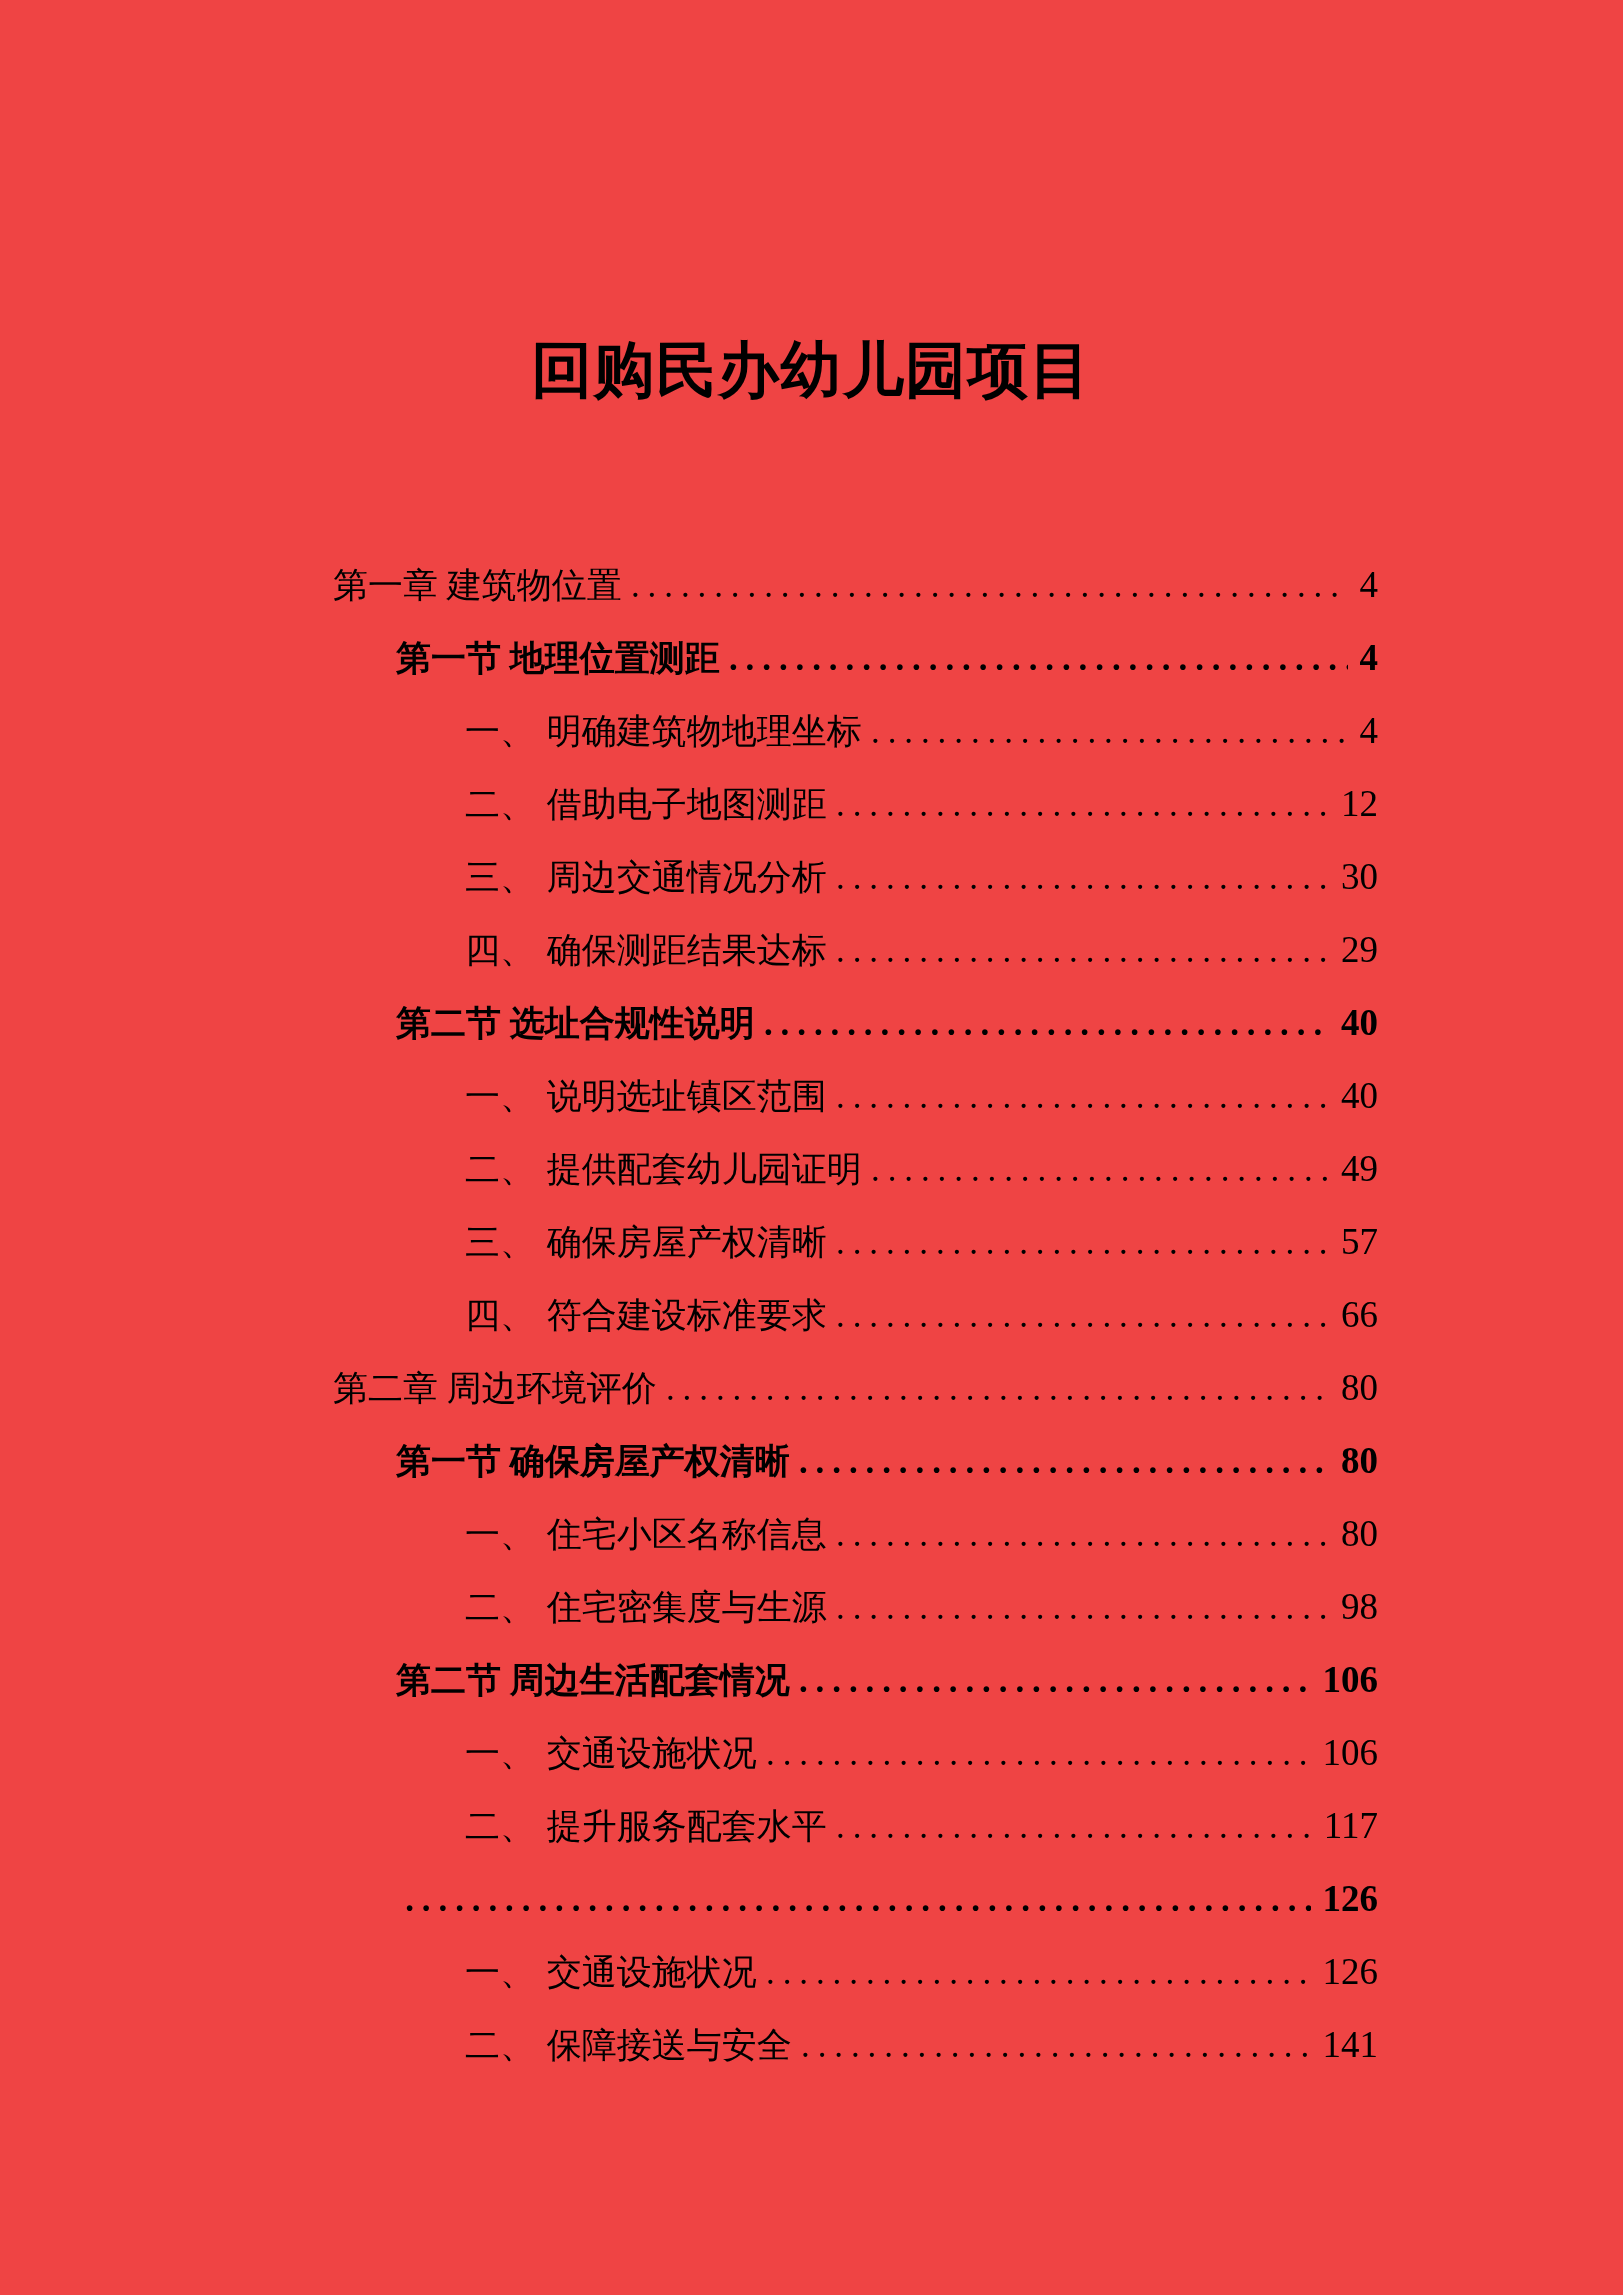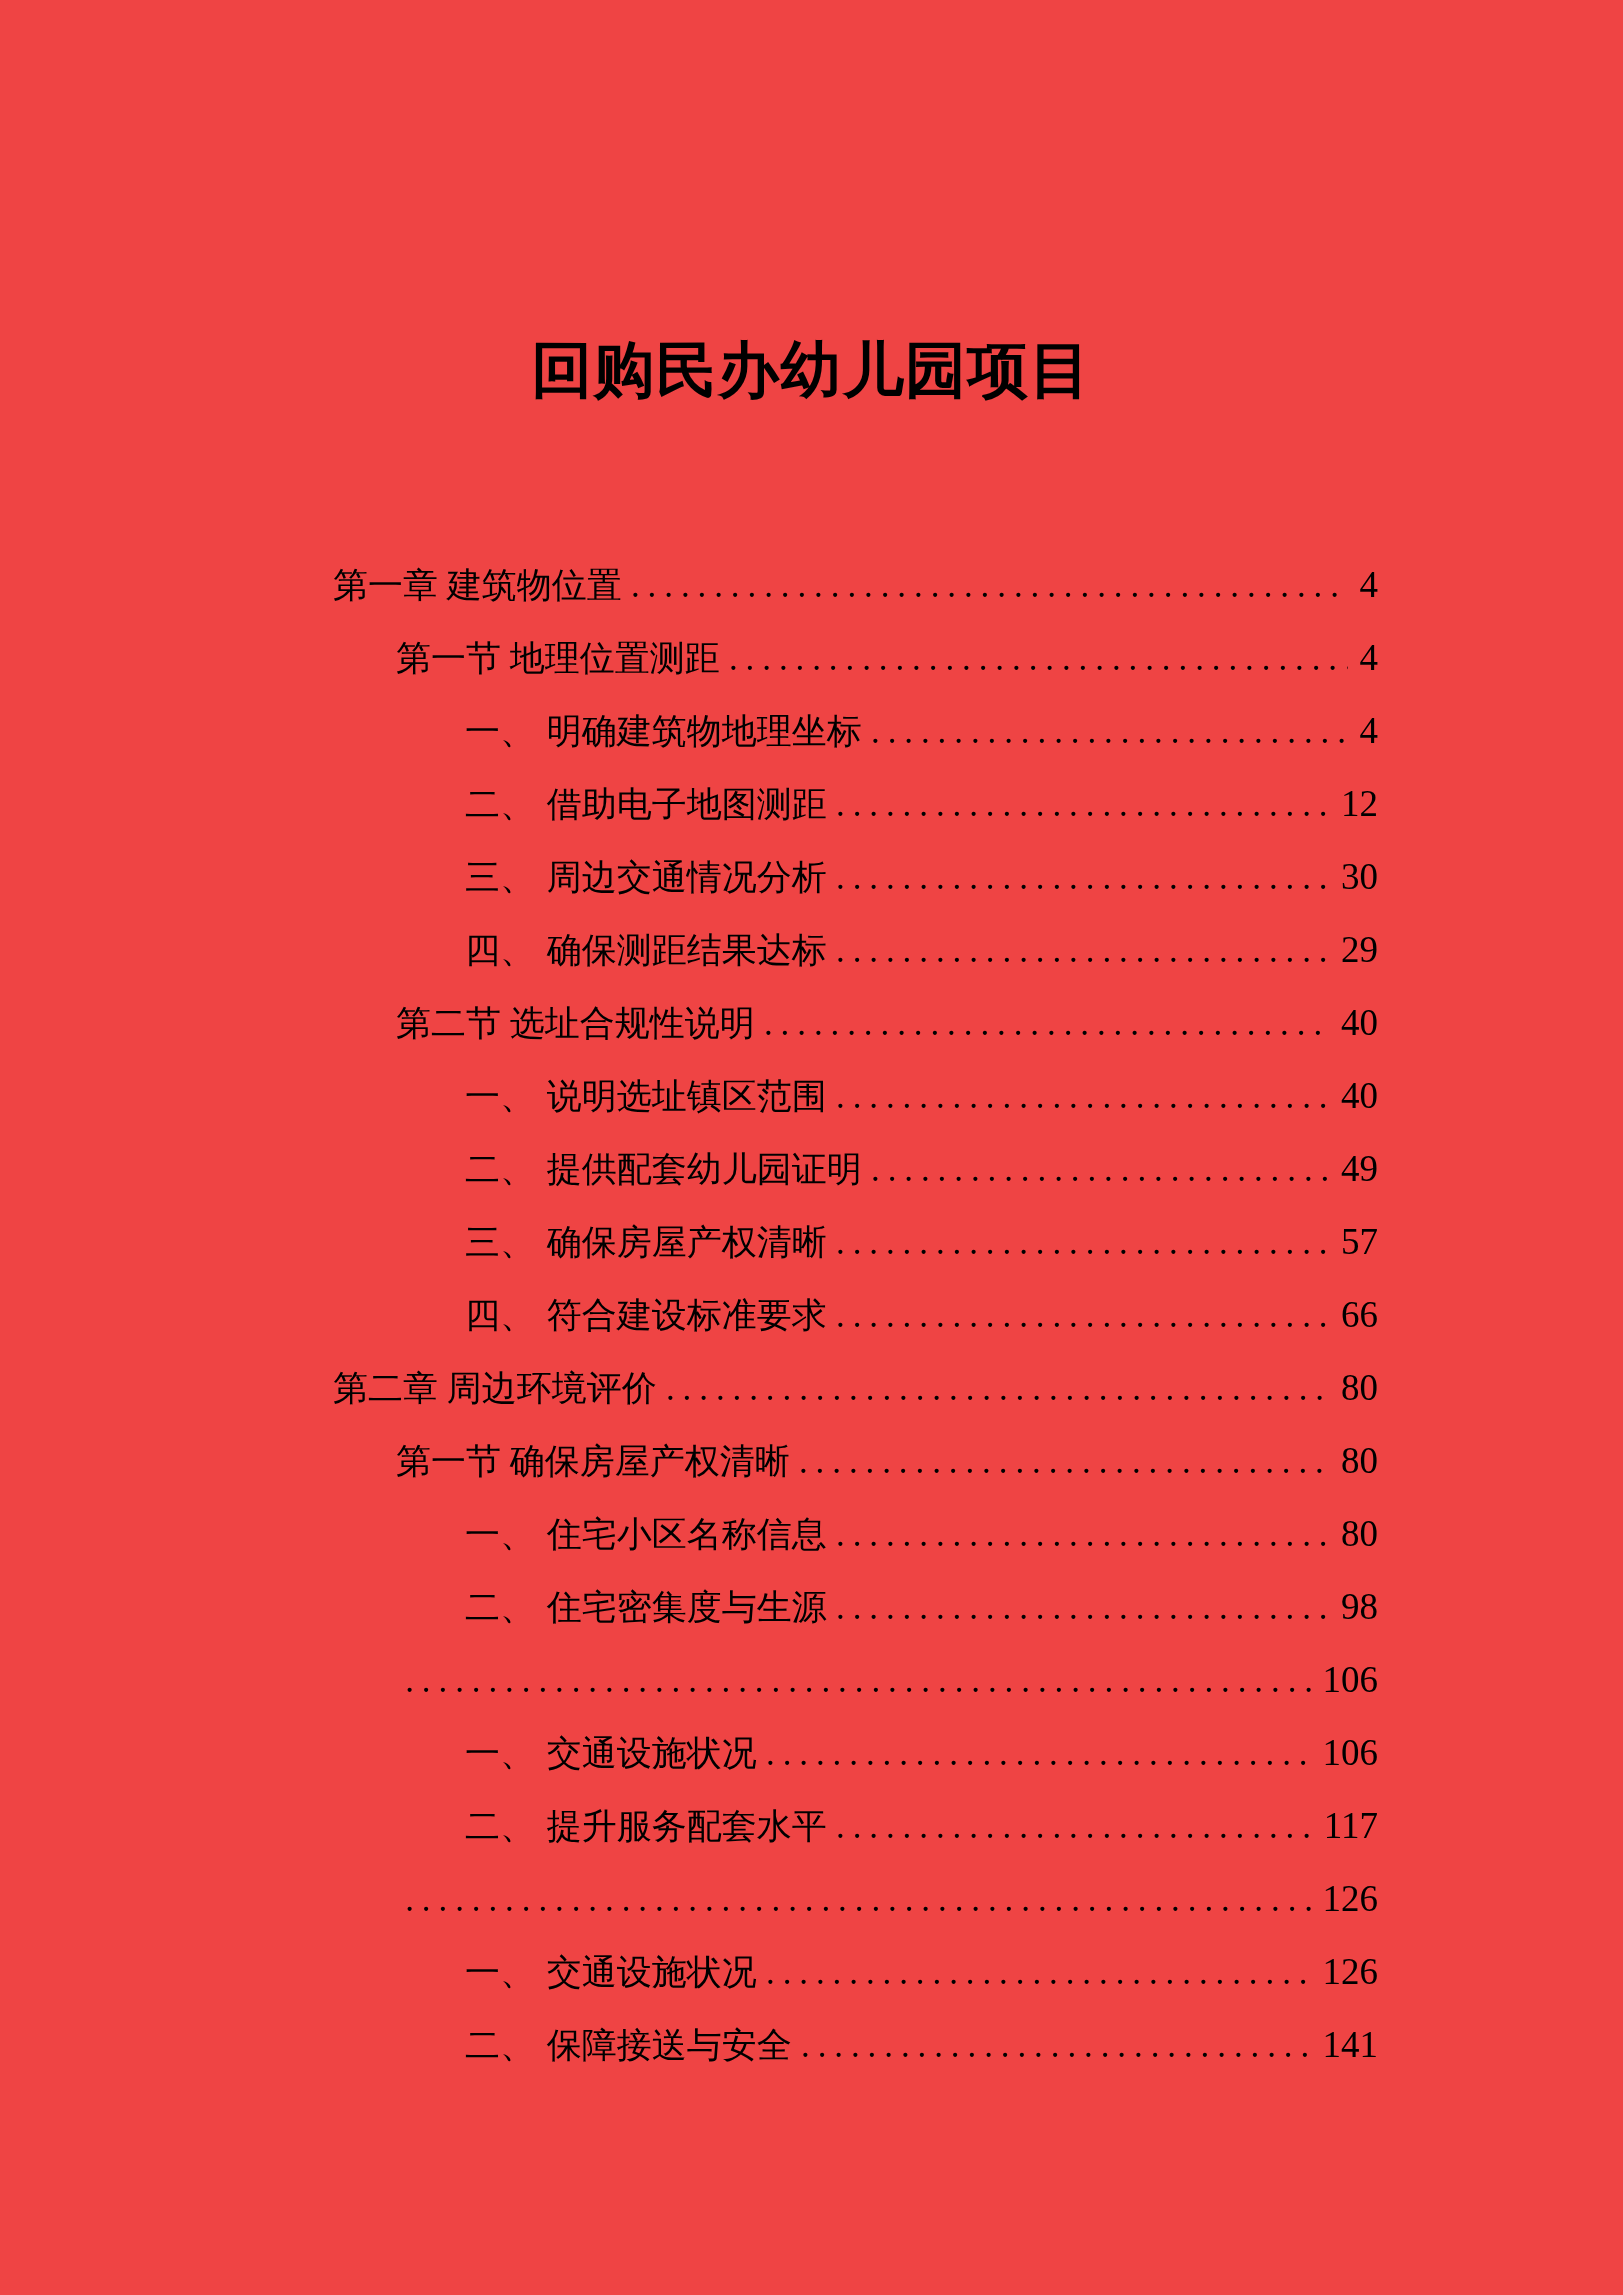--- a/index.html
+++ b/index.html
@@ -38,21 +38,21 @@
   }
   .toc-row {
     display: flex;
     align-items: baseline;
     height: 73px;
     line-height: 73px;
     font-size: 35px;
     white-space: nowrap;
     margin-left: 20px;
   }
-  .toc-row.lv2 { padding-left: 63px; }
+  .toc-row.lv2 { padding-left: 63px; font-weight: bold; }
   .toc-row.lv3 { padding-left: 132px; }
   .toc-num {
     flex: 0 0 auto;
     margin-right: 11.8px;
   }
   .toc-label {
     flex: 0 0 auto;
   }
   .toc-dots {
     flex: 1 1 auto;
@@ -165,20 +165,21 @@
     <span class="toc-page-num">80</span>
   </div>
       <div class="toc-row lv3">
     <span class="toc-num">二、</span>
     <span class="toc-label">住宅密集度与生源</span>
     <span class="toc-dots"></span>
     <span class="toc-page-num">98</span>
   </div>
       <div class="toc-row lv2">
 
+    <span class="toc-label">第二节 周边生活配套情况</span>
     <span class="toc-dots"></span>
     <span class="toc-page-num">106</span>
   </div>
       <div class="toc-row lv3">
     <span class="toc-num">一、</span>
     <span class="toc-label">交通设施状况</span>
     <span class="toc-dots"></span>
     <span class="toc-page-num">106</span>
   </div>
       <div class="toc-row lv3">

